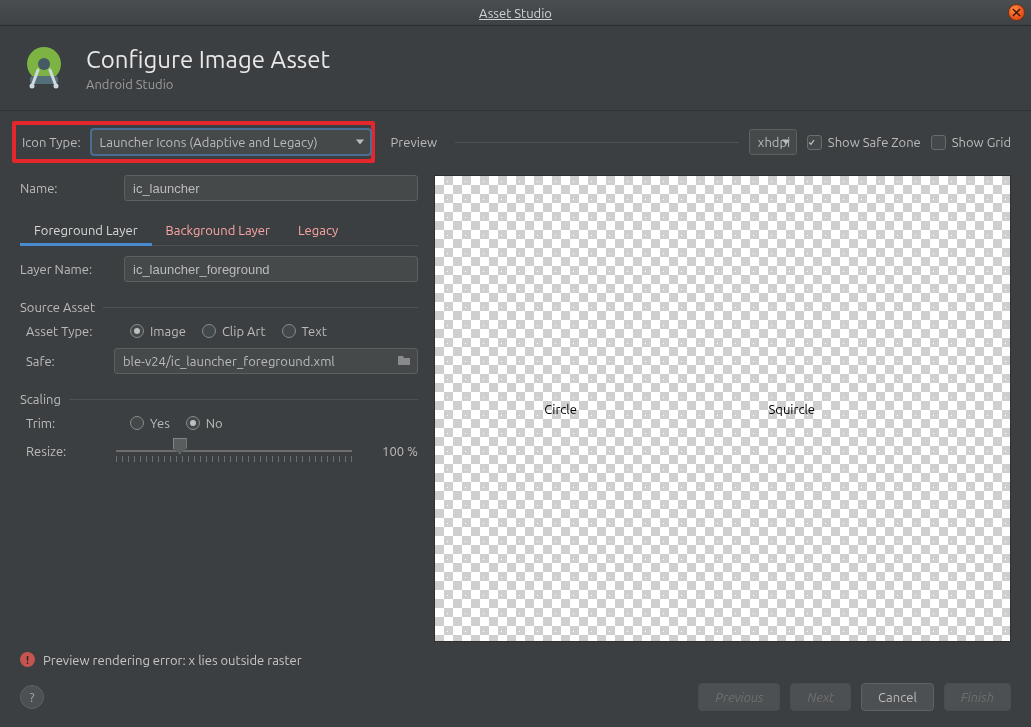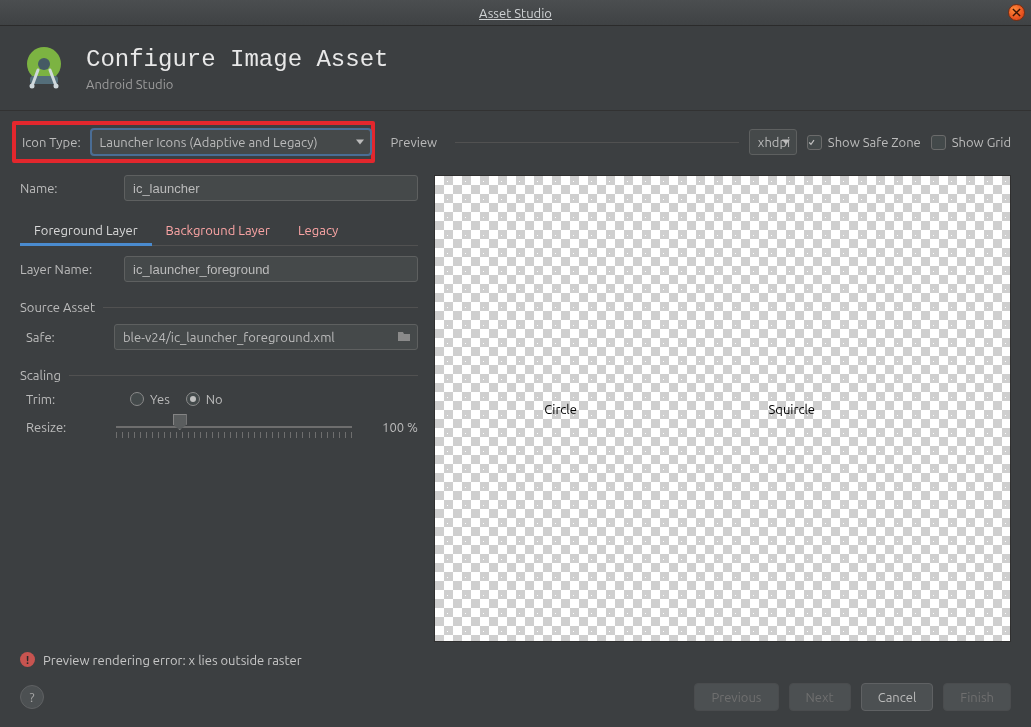--- a/index.html
+++ b/index.html
@@ -35,21 +35,21 @@
     cursor:pointer;
   }
   .titlebar .close-btn svg{width:9px;height:9px;}
   
   .header {
     padding: 18px 20px 18px 20px;
     display:flex; align-items:center; gap:18px;
     border-bottom:1px solid #323232;
   }
   .logo-wrap { width:48px; height:48px; }
-  .header h1 { color:#e8e8e8; font-weight:400; font-size:24px; margin-bottom:4px;font-family:Liberation Mono, monospace;}
+  .header h1 { color:#e8e8e8; font-weight:400; font-size:24px; margin-bottom:4px;}
   .header .sub { color:#9b9b9b; font-size:13px; }
   
   .top-row {
     display:flex; align-items:center;
     padding: 10px 20px 10px 12px;
     gap:10px;
   }
   .highlight-box {
     border:4px solid #e3272d;
     padding:4px 0 4px 6px;
@@ -188,21 +188,21 @@
   }
   .help-btn{
     width:24px;height:24px;border-radius:50%;background:#4c5052;border:1px solid #5f6163;
     color:#a7a7a7;display:flex;align-items:center;justify-content:center;cursor:pointer;
   }
   .button-bar .spacer{flex:1;}
   .btn{
     height:28px;padding:0 16px;background:#4c5052;border:1px solid #5f6163;color:#bbbbbb;
     border-radius:4px;cursor:pointer;display:flex;align-items:center;
   }
-  .btn.disabled{color:#6f6f6f;border-color:#4a4c4e;cursor:default;}
+  .btn.disabled{color:#6f6f6f;border-color:#4a4c4e;cursor:default;font-style:italic;}
   .left-pane, .section-title, .indent { font-size:13px; }
 </style>
 </head>
 <body>
 
 <div class="titlebar">
   <span class="title">Asset Studio</span>
   <div class="close-btn">
     <svg viewBox="0 0 10 10">
         <path d="M1 1 L9 9 M9 1 L1 9" stroke="#3a1405" stroke-width="1.6" fill="none"></path>
@@ -276,20 +276,37 @@
     <div class="form-row">
       <span class="label">Layer Name:</span>
       <input class="text-input" value="ic_launcher_foreground" style="">
     </div>
 
     <div class="section-title">
       <span>Source Asset</span>
       <div class="line"></div>
     </div>
     <div class="indent">
+      <div class="form-row">
+        <span class="label">Asset Type:</span>
+        <div class="radio-group">
+          <div class="radio-wrap">
+            <div class="radio selected"></div>
+            <span>Image</span>
+          </div>
+          <div class="radio-wrap">
+            <div class="radio"></div>
+            <span>Clip Art</span>
+          </div>
+          <div class="radio-wrap">
+            <div class="radio"></div>
+            <span>Text</span>
+          </div>
+        </div>
+      </div>
       <div class="path-row">
         <span class="label">Safe:</span>
         <div class="path-input">
           <span>ble-v24/ic_launcher_foreground.xml</span>
           <span class="browse">
             <svg width="14" height="12" viewBox="0 0 14 12">
                 <path d="M1 2h5l1 2h6v7H1z" fill="#8a8a8a"></path>
               </svg>
           </span>
         </div>

